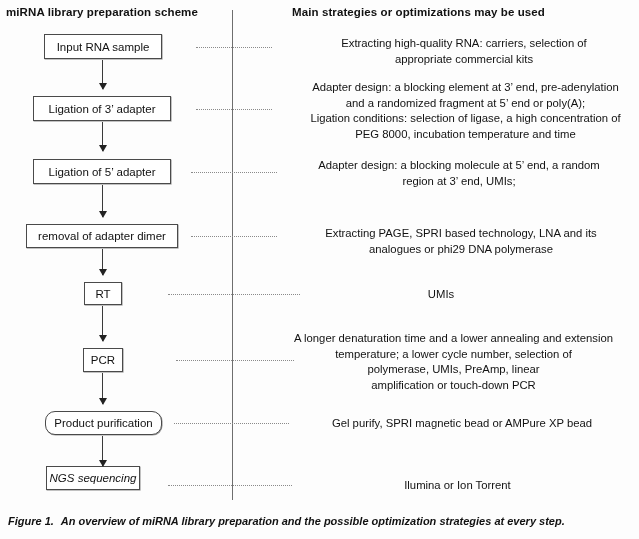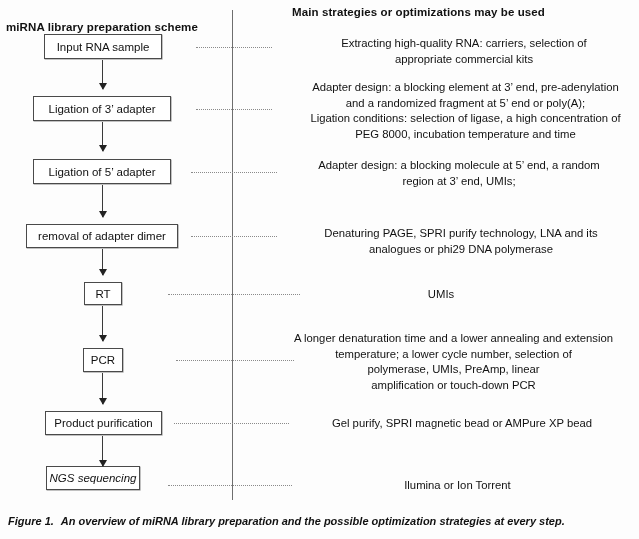--- a/index.html
+++ b/index.html
@@ -22,21 +22,21 @@
 
   
   .col-heading {
     position: absolute;
     font-weight: bold;
     font-size: 11.5px;
     letter-spacing: 0.1px;
     color: #111;
     white-space: nowrap;
   }
-  #heading-left  { left: 6px;  top: 6px; margin-top: 15px; }
+  #heading-left  { left: 6px;  top: 6px; }
   #heading-right { left: 292px; top: 6px; }
 
   
   #divider {
     position: absolute;
     left: 232px;
     top: 10px;
     width: 1px;
     height: 490px;
     background: #6e6e6e;
@@ -120,21 +120,21 @@
   <div class="flow-box" style="left:33px; top:96px; width:138px; height:25px;">Ligation of 3’ adapter</div>
 
   <div class="flow-box" style="left:33px; top:159px; width:138px; height:25px;">Ligation of 5’ adapter</div>
 
   <div class="flow-box" style="left:26px; top:224px; width:152px; height:24px;">removal of adapter dimer</div>
 
   <div class="flow-box" style="left:84px; top:282px; width:38px; height:23px;">RT</div>
 
   <div class="flow-box" style="left:83px; top:348px; width:40px; height:24px;">PCR</div>
 
-  <div class="flow-box" style="left:45px; top:411px; width:117px; height:24px;">Product purification</div>
+  <div class="flow-box" style="left:45px; top:411px; width:117px; height:24px;border-radius:10px;">Product purification</div>
 
   <div class="flow-box" style="left:46px; top:466px; width:94px; height:24px;font-style:italic;">NGS sequencing</div>
 
   <div class="arrow" style="left:102px; top:60px;  height:29px;"></div>
   <div class="arrow" style="left:102px; top:122px; height:29px;"></div>
   <div class="arrow" style="left:102px; top:185px; height:32px;"></div>
   <div class="arrow" style="left:102px; top:249px; height:26px;"></div>
   <div class="arrow" style="left:102px; top:306px; height:35px;"></div>
   <div class="arrow" style="left:102px; top:373px; height:31px;"></div>
   <div class="arrow" style="left:102px; top:436px; height:30px;"></div>
@@ -159,21 +159,21 @@
     <div>Ligation conditions: selection of ligase, a high concentration of</div>
     <div>PEG 8000, incubation temperature and time</div>
   </div>
 
   <div class="note" style="left:280px; top:158px; width:358px;">
     <div>Adapter design: a blocking molecule at 5’ end, a random</div>
     <div>region at 3’ end, UMIs;</div>
   </div>
 
   <div class="note" style="left:285px; top:226px; width:352px;">
-    <div>Denaturing PAGE, SPRI purify technology, LNA and its</div>
+    <div>Extracting PAGE, SPRI based technology, LNA and its</div>
     <div>analogues or phi29 DNA polymerase</div>
   </div>
 
   <div class="note" style="left:311px; top:287px; width:260px;">
     <div>UMIs</div>
   </div>
 
   <div class="note" style="left:268px; top:331px; width:371px;">
     <div>A longer denaturation time and a lower annealing and extension</div>
     <div>temperature; a lower cycle number, selection of</div>

